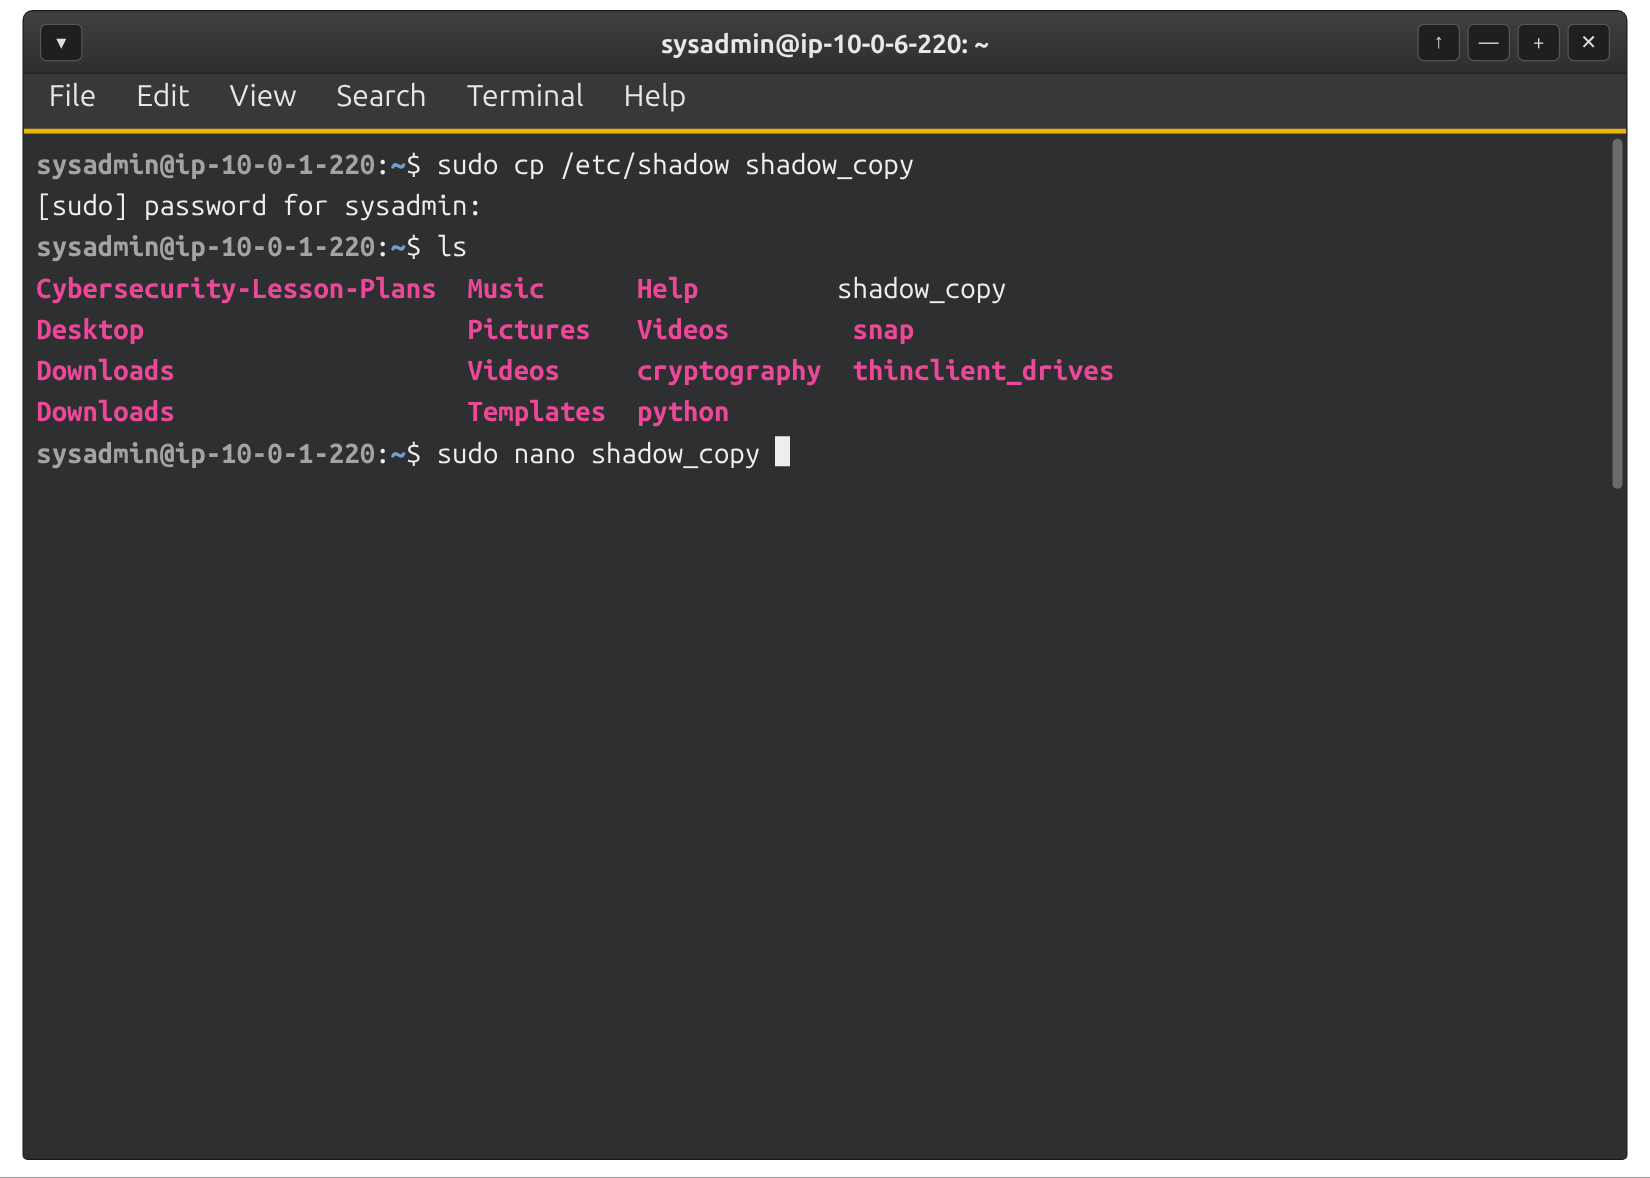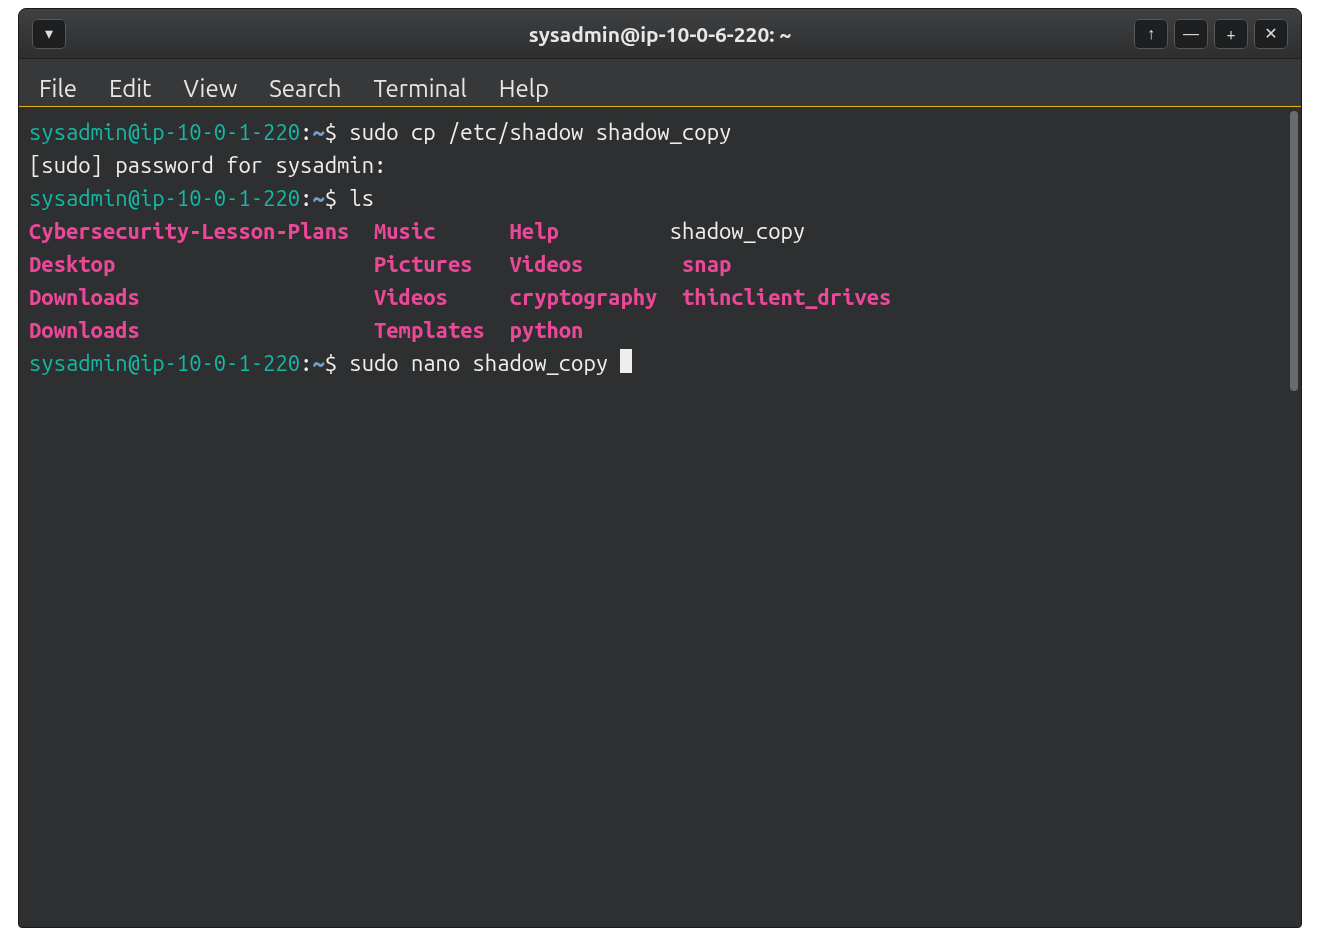--- a/index.html
+++ b/index.html
@@ -58,24 +58,24 @@
       pointer-events: none;
     }
     .titlebar-right {
       display: flex;
       margin-left: auto;
     }
     .menubar {
       height: 48px;
       background: #373839;
       display: flex;
-      align-items: flex-end;
+      align-items: flex-start;
       padding: 0 18px;
       gap: 28px;
-      border-bottom: 1px solid #eab308;
+      border-bottom: 4px solid #eab308;
     }
     .menu-item {
       color: #e6e6e6;
       font-size: 24px;
       cursor: pointer;
       padding: 4px 2px;
     }
     .terminal-wrap {
       flex: 1;
       display: flex;
@@ -99,21 +99,21 @@
     }
     .scrollbar-thumb {
       position: absolute;
       top: 4px;
       left: 3px;
       right: 3px;
       height: 280px;
       background: #6a6b6c;
       border-radius: 4px;
     }
-    .prompt-user { color: #14b8a6; font-weight: normal; }
+    .prompt-user { color: #a3a3a3; font-weight: bold; }
     .prompt-path { color: #729fcf; font-weight: bold; }
     .prompt-white { color: #eeeeec; }
     .ls-dir { color: #ec4899; font-weight: bold; }
     .ls-file { color: #eeeeec; }
     .cursor-block {
       display: inline-block;
       width: 12px;
       height: 24px;
       background: #eeeeec;
       vertical-align: text-bottom;

